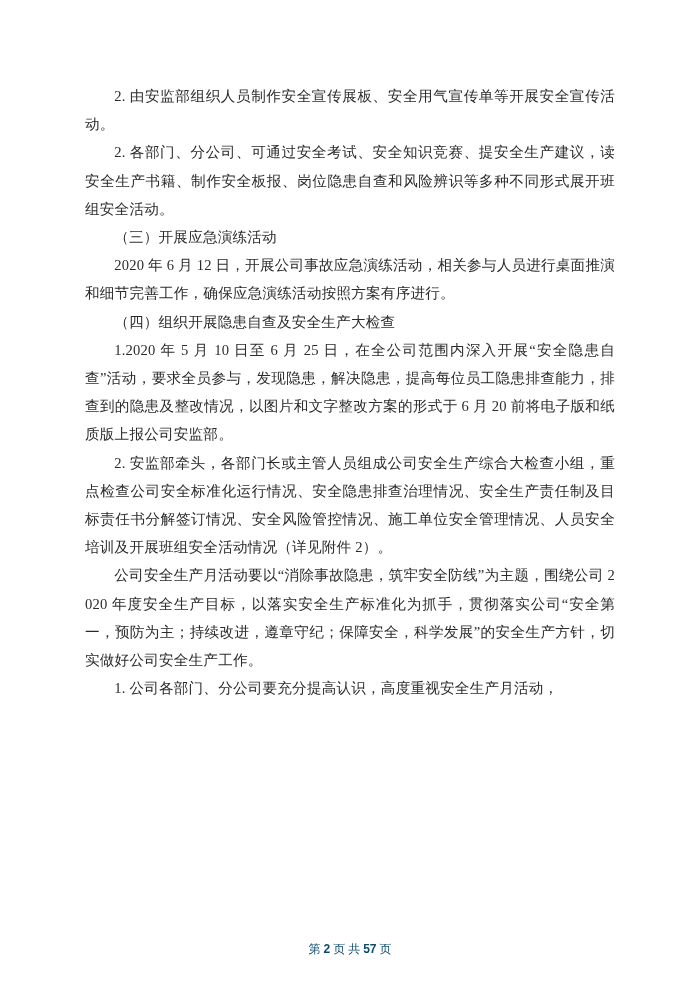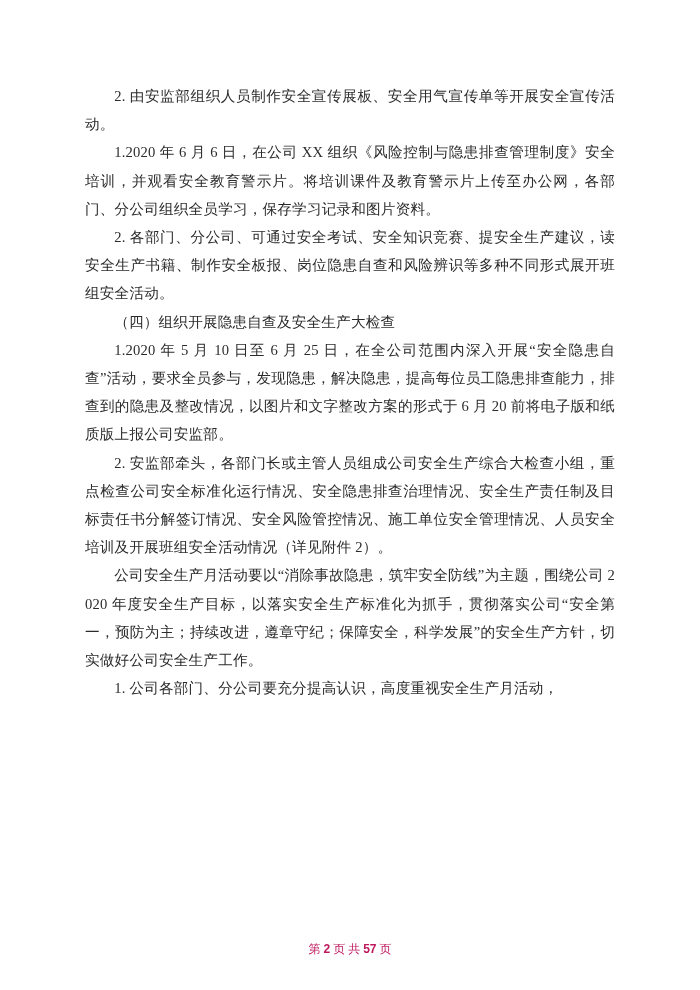--- a/index.html
+++ b/index.html
@@ -39,35 +39,36 @@
     letter-spacing: 0.2px;
     word-break: break-all;
   }
   .footer {
     position: absolute;
     top: 941px;
     left: 0;
     width: 700px;
     text-align: center;
     font-size: 12px;
-    color: #be185d;
+    color: #0c4a6e;
   }
   .footer .num {
     font-family: "Liberation Sans", "DejaVu Sans", sans-serif;
     font-weight: bold;
   }
 </style>
 </head>
 <body>
 
 <div class="page">
   <div class="content">
     <p>2. 由安监部组织人员制作安全宣传展板、安全用气宣传单等开展安全宣传活动。</p>
-    <p>1.2020 年 6 月 6 日，在公司 XX 组织《风险控制与隐患排查管理制度》安全培训，并观看安全教育警示片。将培训课件及教育警示片上传至办公网，各部门、分公司组织全员学习，保存学习记录和图片资料。</p>
     <p>2. 各部门、分公司、可通过安全考试、安全知识竞赛、提安全生产建议，读安全生产书籍、制作安全板报、岗位隐患自查和风险辨识等多种不同形式展开班组安全活动。</p>
+    <p>（三）开展应急演练活动</p>
+    <p>2020 年 6 月 12 日，开展公司事故应急演练活动，相关参与人员进行桌面推演和细节完善工作，确保应急演练活动按照方案有序进行。</p>
     <p>（四）组织开展隐患自查及安全生产大检查</p>
     <p>1.2020 年 5 月 10 日至 6 月 25 日，在全公司范围内深入开展“安全隐患自查”活动，要求全员参与，发现隐患，解决隐患，提高每位员工隐患排查能力，排查到的隐患及整改情况，以图片和文字整改方案的形式于 6 月 20 前将电子版和纸质版上报公司安监部。</p>
     <p>2. 安监部牵头，各部门长或主管人员组成公司安全生产综合大检查小组，重点检查公司安全标准化运行情况、安全隐患排查治理情况、安全生产责任制及目标责任书分解签订情况、安全风险管控情况、施工单位安全管理情况、人员安全培训及开展班组安全活动情况（详见附件 2）。</p>
     <p>公司安全生产月活动要以“消除事故隐患，筑牢安全防线”为主题，围绕公司 2020 年度安全生产目标，以落实安全生产标准化为抓手，贯彻落实公司“安全第一，预防为主；持续改进，遵章守纪；保障安全，科学发展”的安全生产方针，切实做好公司安全生产工作。</p>
     <p>1. 公司各部门、分公司要充分提高认识，高度重视安全生产月活动，</p>
   </div>
 
   <div class="footer">
     <span>第</span>
     <span class="num">2</span>

